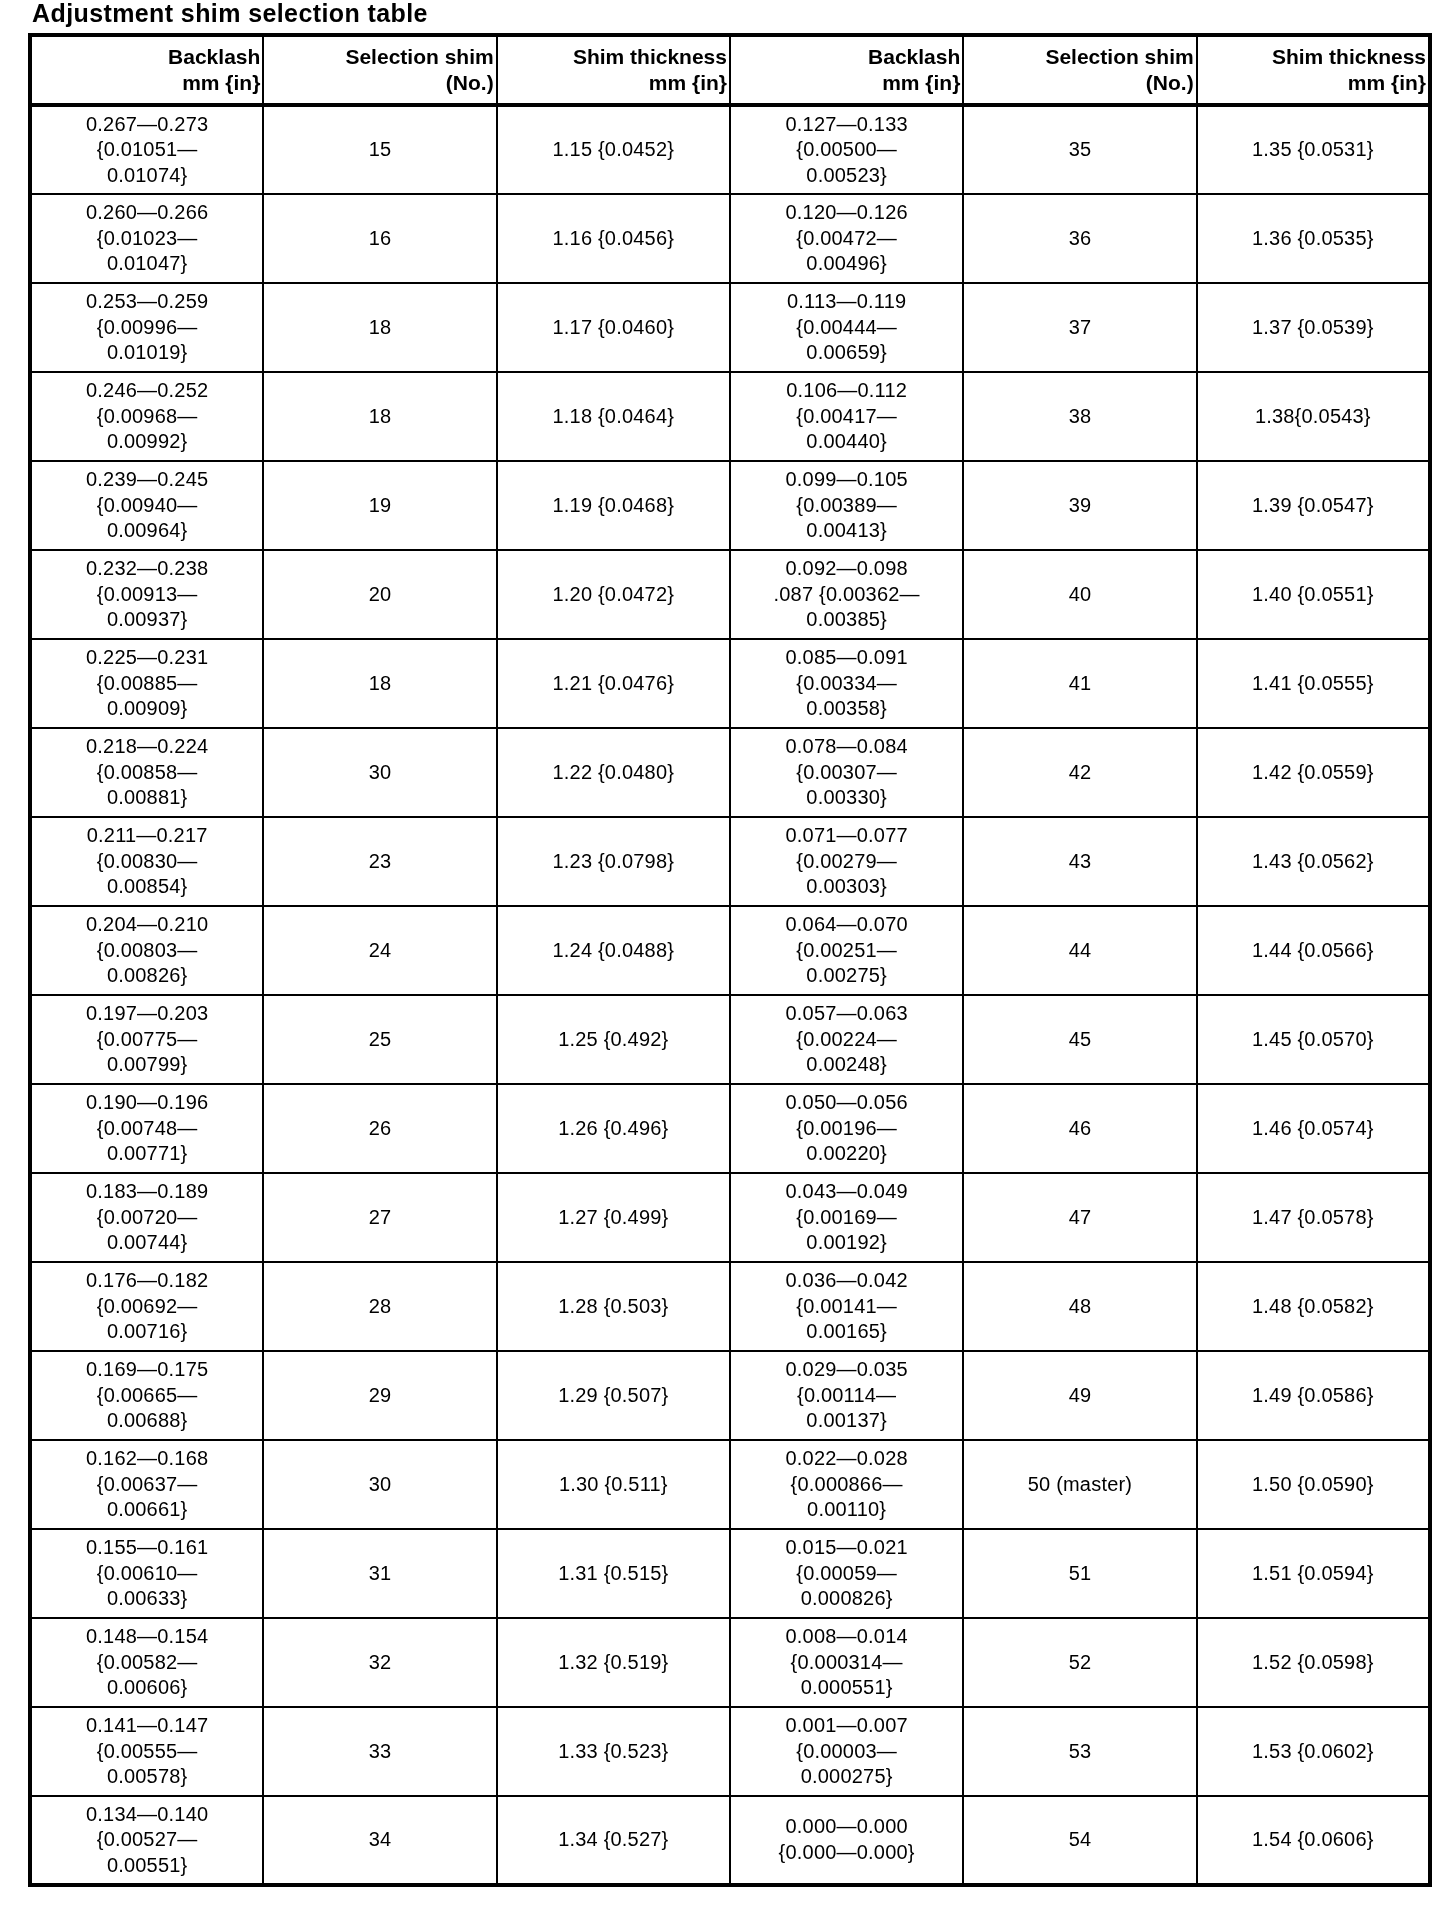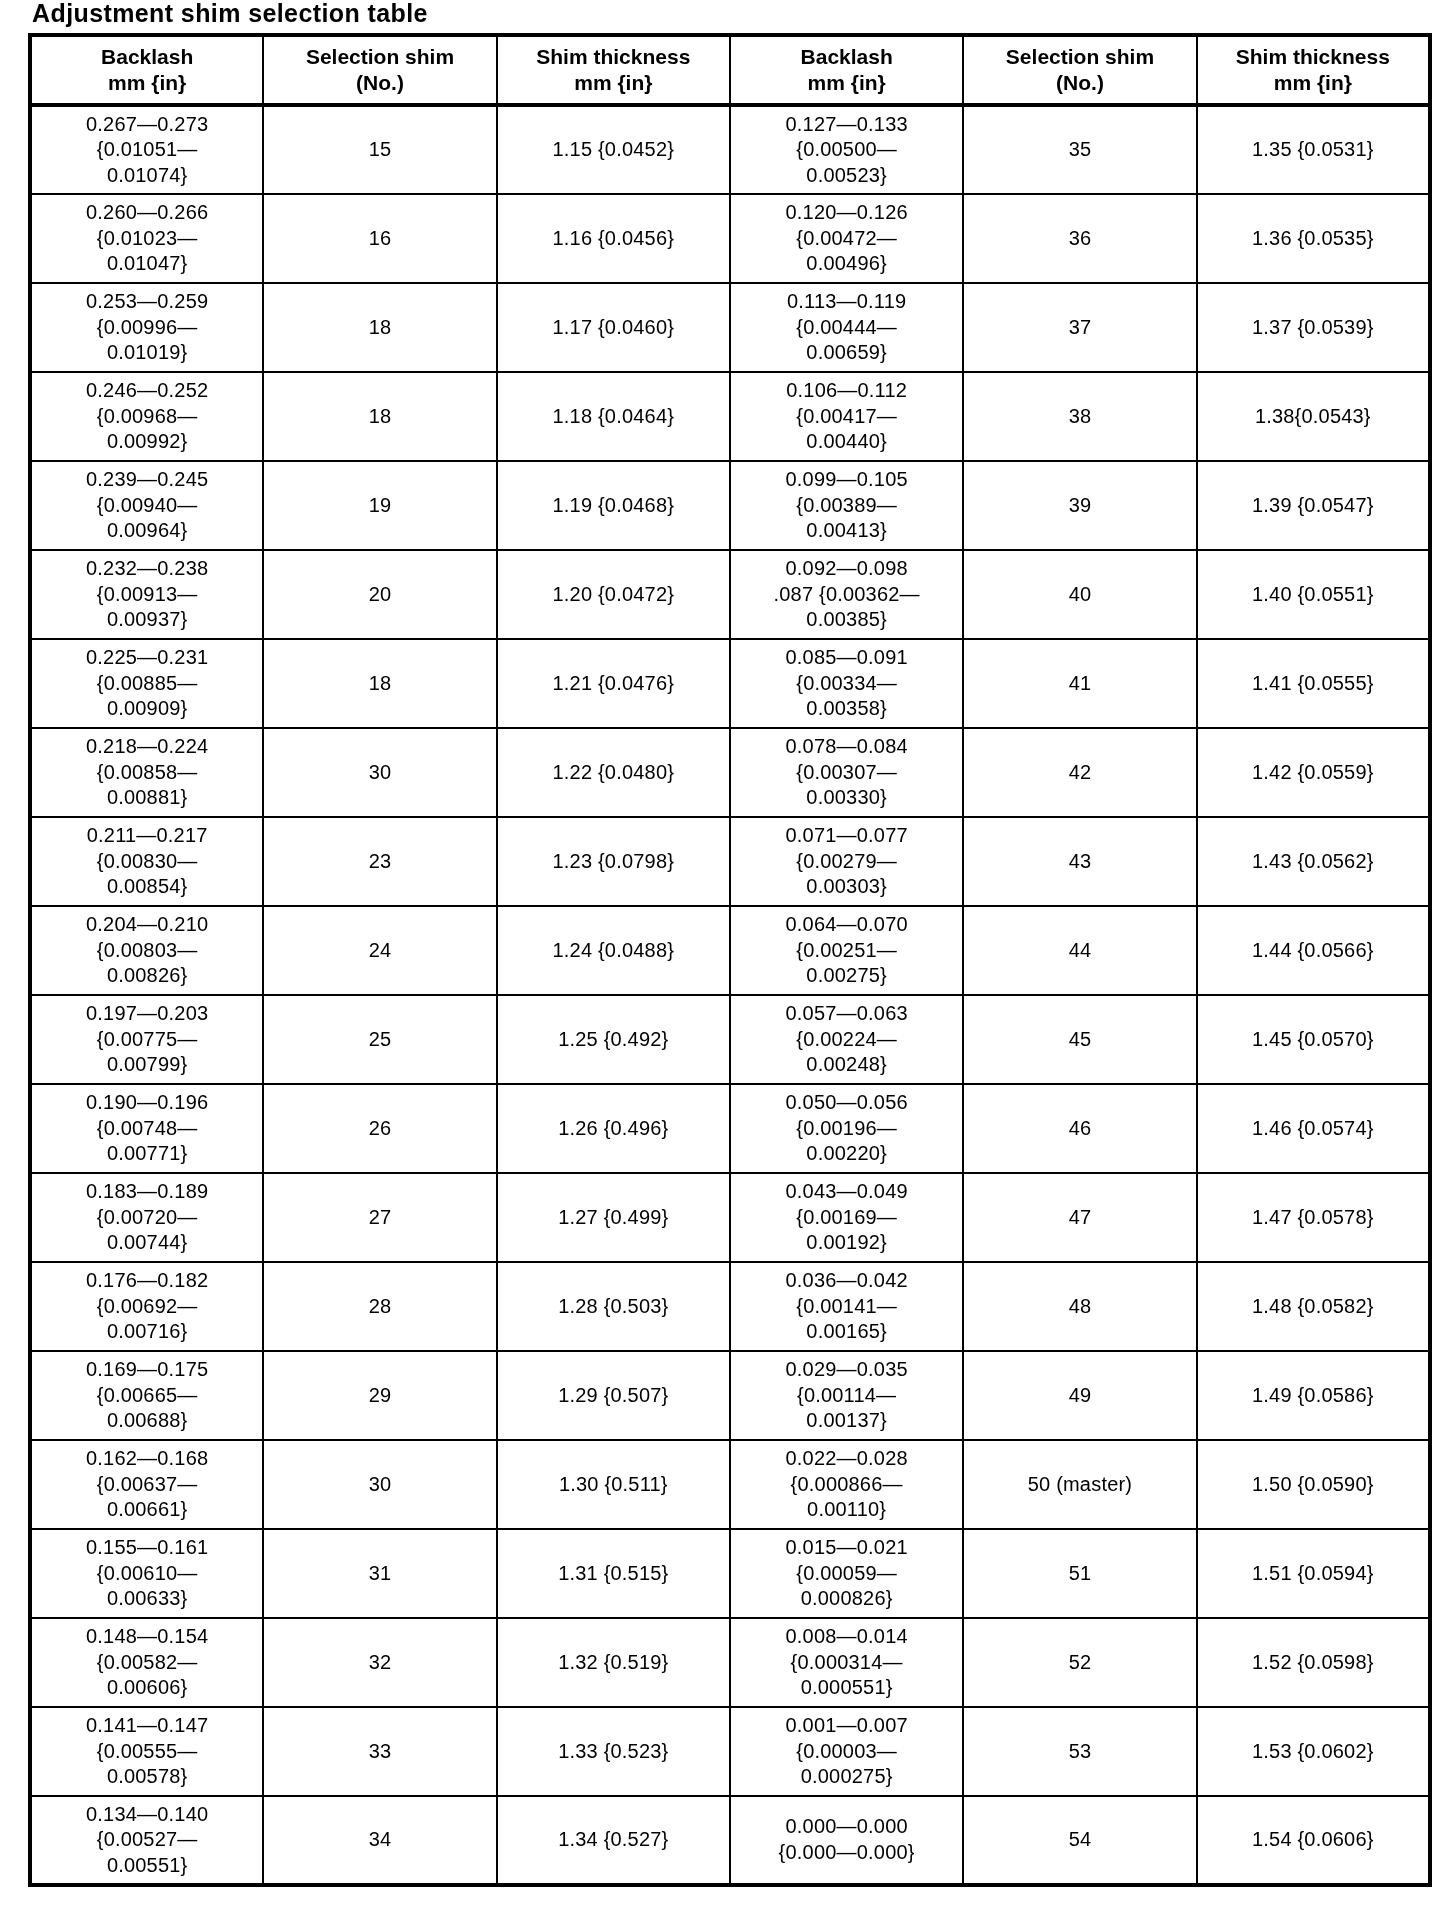--- a/index.html
+++ b/index.html
@@ -31,21 +31,21 @@
     width: 1404px;
     border: 4px solid #000;
     background: #fff;
   }
   table.shim-table col { width: 16.666%; }
   table.shim-table th {
     border: 2px solid #000;
     border-bottom: 4px solid #000;
     font-size: 21px;
     font-weight: bold;
-    text-align: center;
+    text-align: right;
     vertical-align: middle;
     line-height: 1.25;
     padding: 7px 2px;
     white-space: pre-line;
   }
   table.shim-table tbody tr {
     height: 89px;
   }
   table.shim-table td {
     border: 2px solid #000;

